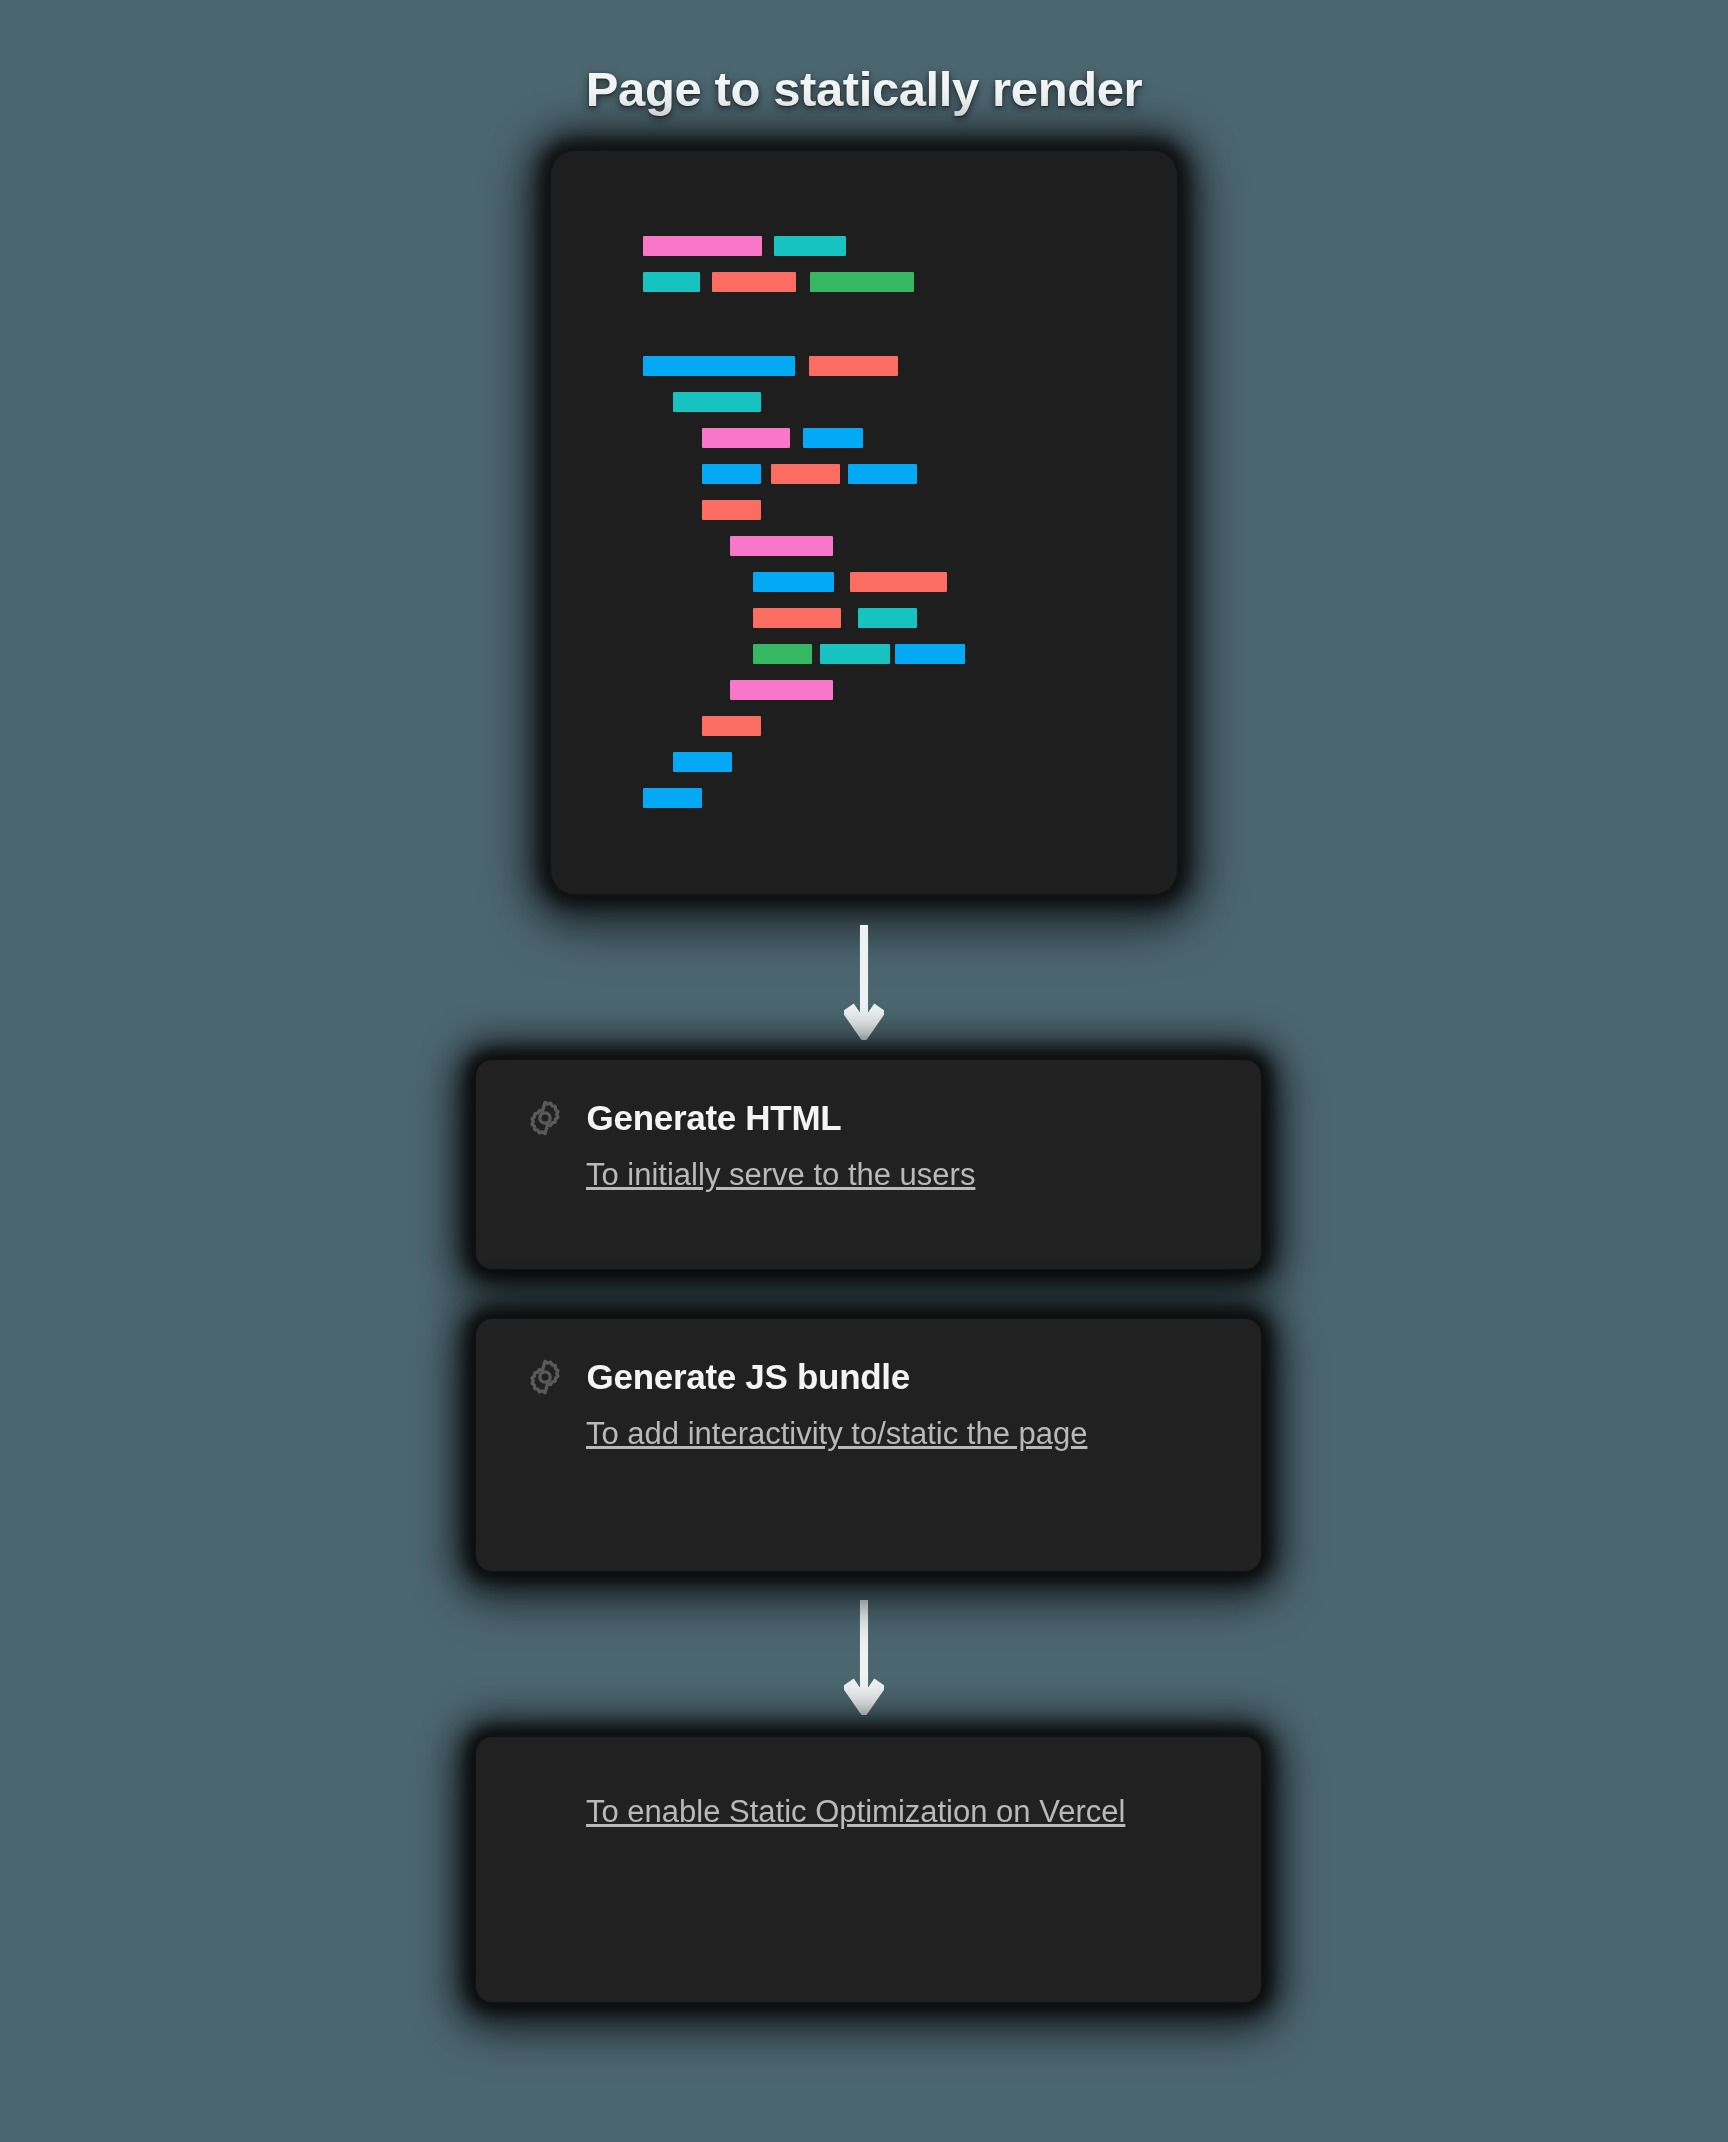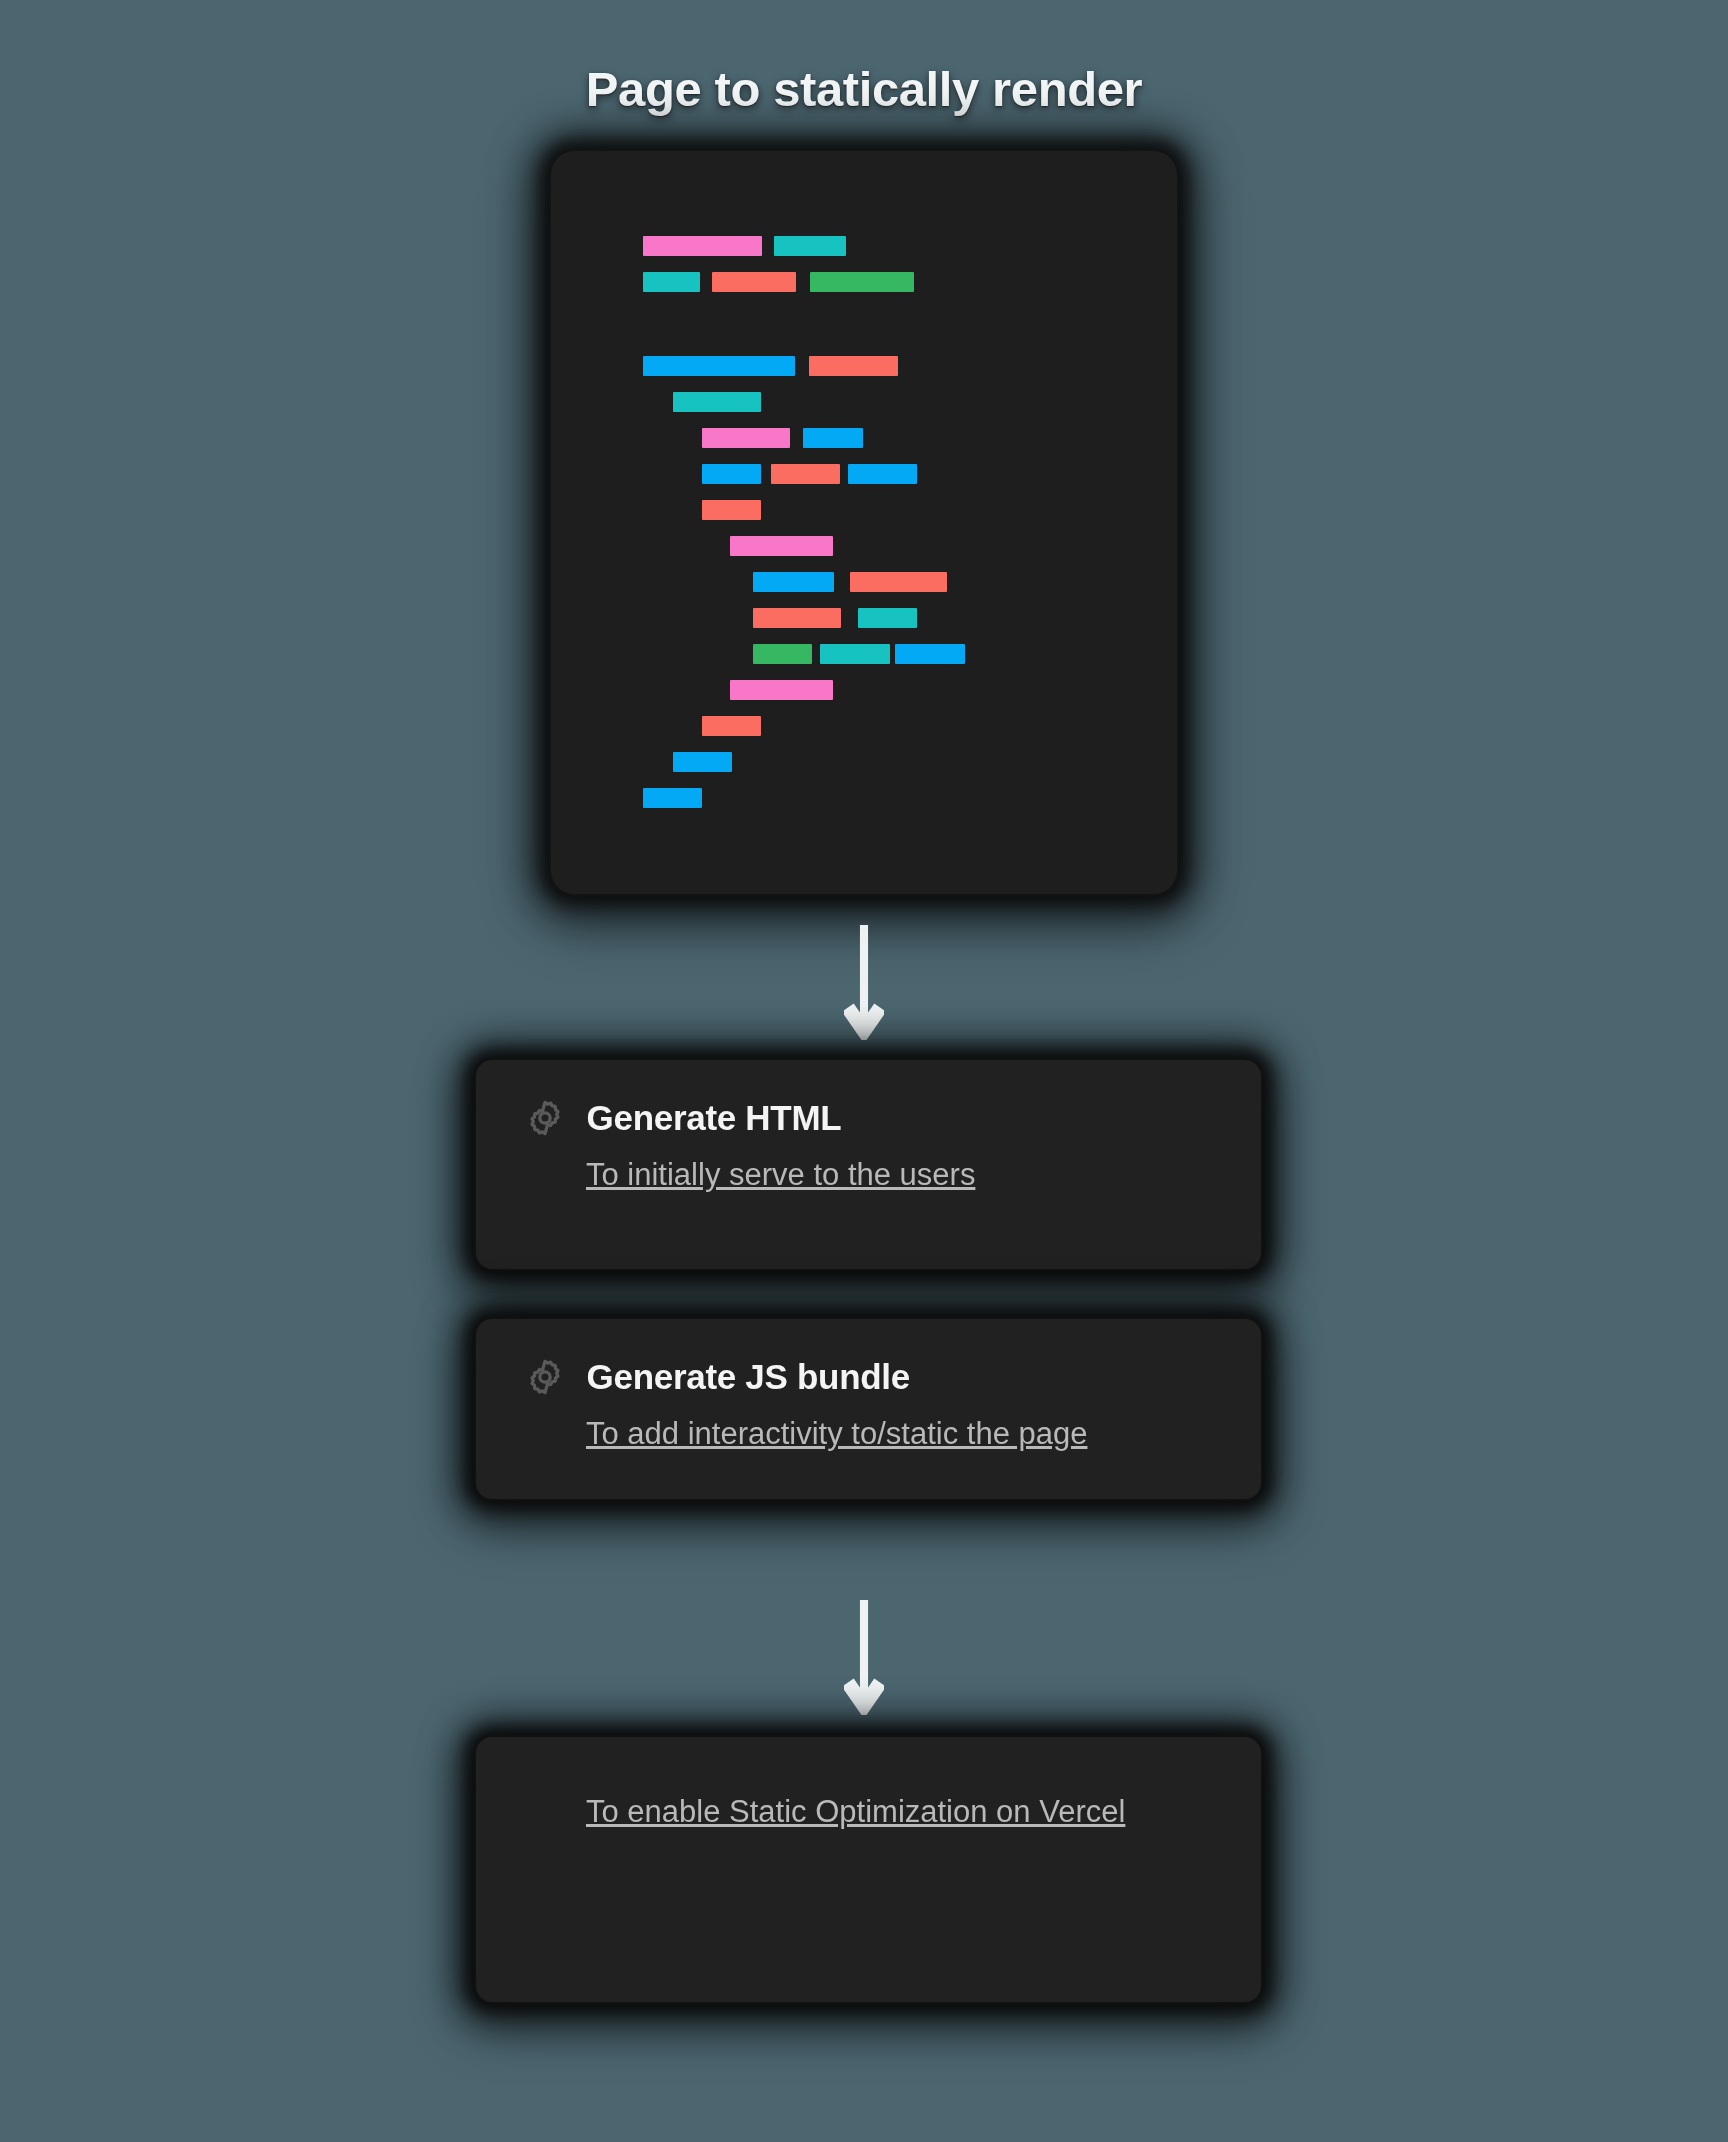--- a/index.html
+++ b/index.html
@@ -181,21 +181,21 @@
         <svg width="40" height="40" viewBox="0 0 24 24" fill="none" stroke="#5a5a5a" stroke-width="2" stroke-linecap="round" stroke-linejoin="round">
           <path d="M12 2.6 l1.55 1.05 1.8-.52 .95 1.62 1.85.35 .12 1.87 1.5 1.12 -.75 1.72 .75 1.72 -1.5 1.12 -.12 1.87 -1.85.35 -.95 1.62 -1.8-.52 L12 21.4 l-1.55-1.05 -1.8.52 -.95-1.62 -1.85-.35 -.12-1.87 -1.5-1.12 .75-1.72 -.75-1.72 1.5-1.12 .12-1.87 1.85-.35 .95-1.62 1.8.52 Z"></path>
           <circle cx="12" cy="12" r="3.1"></circle>
         </svg>
       </span>
       <span class="step-title">Generate HTML</span>
     </div>
     <div class="step-desc">To initially serve to the users</div>
   </div>
 
-  <div class="step-card" style="top:1319px; height:180px;">
+  <div class="step-card" style="top:1319px; height:252px;">
     <div class="step-head">
       <span class="step-icon">
         <svg width="40" height="40" viewBox="0 0 24 24" fill="none" stroke="#5a5a5a" stroke-width="2" stroke-linecap="round" stroke-linejoin="round">
           <path d="M12 2.6 l1.55 1.05 1.8-.52 .95 1.62 1.85.35 .12 1.87 1.5 1.12 -.75 1.72 .75 1.72 -1.5 1.12 -.12 1.87 -1.85.35 -.95 1.62 -1.8-.52 L12 21.4 l-1.55-1.05 -1.8.52 -.95-1.62 -1.85-.35 -.12-1.87 -1.5-1.12 .75-1.72 -.75-1.72 1.5-1.12 .12-1.87 1.85-.35 .95-1.62 1.8.52 Z"></path>
           <circle cx="12" cy="12" r="3.1"></circle>
         </svg>
       </span>
       <span class="step-title">Generate JS bundle</span>
     </div>
     <div class="step-desc" style="max-width:567px;">To add interactivity to/static the page</div>

